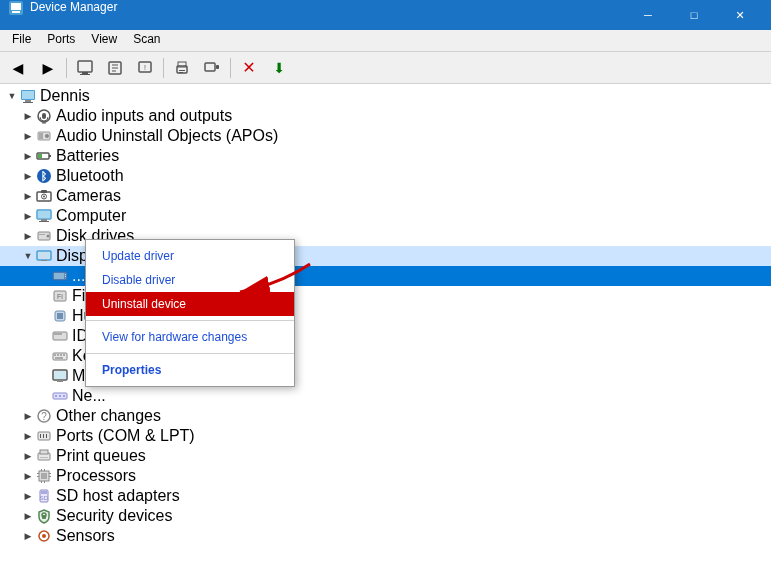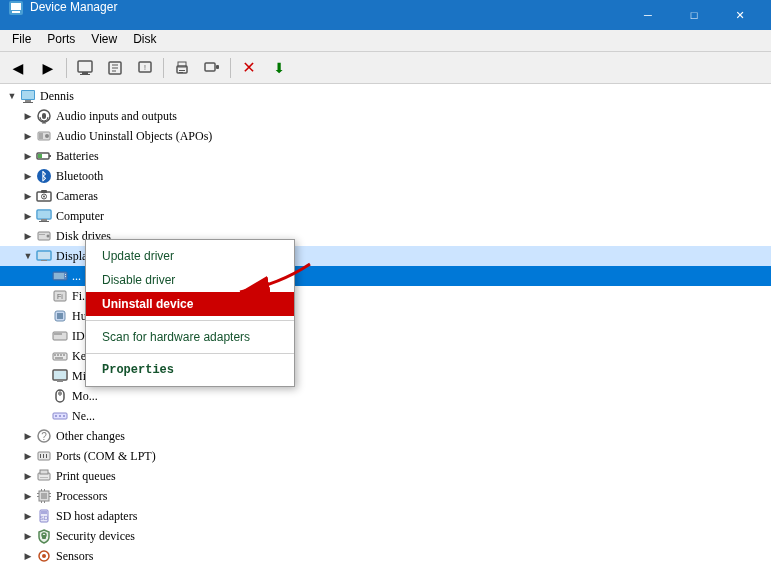--- a/index.html
+++ b/index.html
@@ -87,21 +87,21 @@
       display: flex; align-items: center; justify-content: center;
       font-size: 9px; color: #444;
       flex-shrink: 0;
     }
     .tree-icon {
       width: 16px; height: 16px;
       margin-right: 4px;
       display: flex; align-items: center; justify-content: center;
       flex-shrink: 0;
     }
-    .tree-label { font-size: 12px; font-family: Liberation Serif, serif; }
+    .tree-label { font-size: 16px; }
     
     
     .indent-0 { padding-left: 4px; }
     .indent-1 { padding-left: 20px; }
     .indent-2 { padding-left: 36px; }
 
     
     #context-menu {
       position: absolute;
       top: 155px;
@@ -110,29 +110,29 @@
       border: 1px solid #999;
       box-shadow: 2px 2px 8px rgba(0,0,0,0.3);
       z-index: 100;
       min-width: 210px;
       padding: 4px 0;
     }
     .ctx-item {
       padding: 5px 16px;
       cursor: pointer;
       font-size: 12px;
-      color: #14532d;
+      color: #1d4ed8;
     }
     .ctx-item.highlighted {
       background: #cc0000;
       color: white;
-      font-weight: bold;
+      font-weight: normal;
     }
     .ctx-sep { height: 1px; background: #d0d0d0; margin: 4px 0; }
-    .ctx-item.bold { font-weight: bold; font-family: Liberation Mono, monospace; }
+    .ctx-item.bold { font-weight: bold; }
 
     
     #red-arrow {
       position: absolute;
       top: 170px;
       left: 200px;
       pointer-events: none;
       z-index: 200;
     }
   </style>
@@ -153,21 +153,21 @@
     <button class="win-btn">─</button>
     <button class="win-btn">□</button>
     <button class="win-btn close">✕</button>
   </div>
 </div>
 
 <div id="menubar">
   <span class="menu-item">File</span>
   <span class="menu-item">Ports</span>
   <span class="menu-item">View</span>
-  <span class="menu-item">Disk</span>
+  <span class="menu-item">Scan</span>
 </div>
 
 <div id="toolbar">
   <button class="tb-btn">◀</button>
   <button class="tb-btn">▶</button>
   <div class="tb-sep"></div>
   <button class="tb-btn">
     <svg width="16" height="16" viewBox="0 0 16 16">
         <rect x="1" y="1" width="14" height="11" rx="1" fill="none" stroke="#555" stroke-width="1.5"></rect>
         <rect x="5" y="12" width="6" height="2" fill="#555"></rect>
@@ -389,31 +389,20 @@
       <div class="tree-icon">
         <svg width="16" height="16" viewBox="0 0 16 16">
             <rect x="1" y="2" width="14" height="10" rx="1" fill="none" stroke="#555" stroke-width="1.5"></rect>
             <rect x="2" y="3" width="12" height="8" fill="#d0e8f0"></rect>
             <rect x="5" y="12" width="6" height="2" fill="#888"></rect>
           </svg>
       </div>
       <span class="tree-label">Mi...</span>
     </div>
 
-    <div class="tree-item indent-2">
-      <div class="tree-expander"> </div>
-      <div class="tree-icon">
-        <svg width="16" height="16" viewBox="0 0 16 16">
-            <rect x="4" y="2" width="8" height="12" rx="4" fill="none" stroke="#555" stroke-width="1.5"></rect>
-            <line x1="8" y1="2" x2="8" y2="8" stroke="#555" stroke-width="1"></line>
-            <rect x="6" y="4" width="4" height="3" rx="1" fill="#888"></rect>
-          </svg>
-      </div>
-      <span class="tree-label">Mo...</span>
-    </div>
 
     <div class="tree-item indent-2">
       <div class="tree-expander"> </div>
       <div class="tree-icon">
         <svg width="16" height="16" viewBox="0 0 16 16">
             <rect x="1" y="5" width="14" height="6" rx="1" fill="#e0e0ff" stroke="#8888cc" stroke-width="1"></rect>
             <circle cx="4" cy="8" r="1" fill="#8888cc"></circle>
             <circle cx="8" cy="8" r="1" fill="#8888cc"></circle>
             <circle cx="12" cy="8" r="1" fill="#8888cc"></circle>
           </svg>
@@ -512,21 +501,21 @@
       <span class="tree-label">Sensors</span>
     </div>
 
   </div>
 
   <div id="context-menu">
     <div class="ctx-item">Update driver</div>
     <div class="ctx-item">Disable driver</div>
     <div class="ctx-item highlighted">Uninstall device</div>
     <div class="ctx-sep"></div>
-    <div class="ctx-item">Scan for hardware adapters</div>
+    <div class="ctx-item">View for hardware changes</div>
     <div class="ctx-sep"></div>
     <div class="ctx-item bold">Properties</div>
   </div>
 
   <svg id="red-arrow" width="120" height="60" viewBox="0 0 120 60">
     <defs>
       <marker id="arrowhead" markerWidth="10" markerHeight="7" refX="10" refY="3.5" orient="auto">
         <polygon points="0 0, 10 3.5, 0 7" fill="#cc0000"></polygon>
       </marker>
     </defs>

